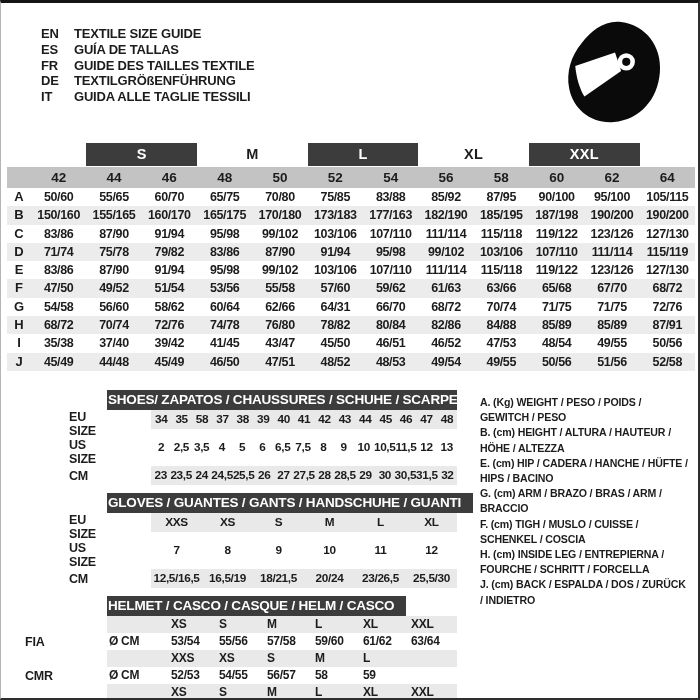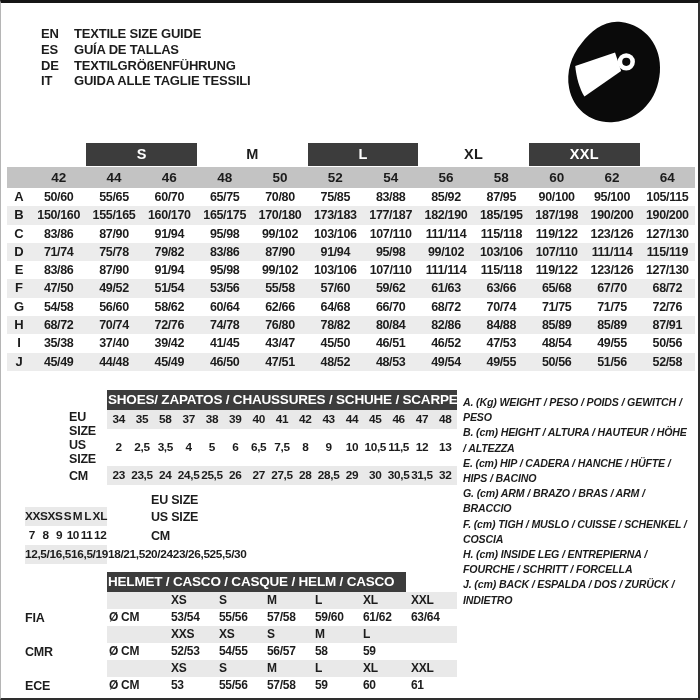--- a/index.html
+++ b/index.html
@@ -31,49 +31,53 @@
   .left-col{width:432px;flex:none;}
   .section{display:grid;grid-template-columns:82px 350px;}
   .sec-spacer{grid-column:1;}
   .sec-title{
     grid-column:2;justify-self:start;width:fit-content;min-width:0;
     background:#3c3c3c;color:#fff;height:20px;line-height:20px;
     font-size:13.5px;letter-spacing:-0.2px;padding:0 12px 0 1px;white-space:nowrap;
   }
   .sec-title.full{width:100%;box-sizing:border-box;}
   .sec-label{font-size:12.5px;display:flex;align-items:center;letter-spacing:-0.2px;padding-left:44px;}
-  .cells{display:flex;align-items:center;text-align:center;height:19px;font-size:11.8px;letter-spacing:-0.35px;}
+  .cells{display:flex;align-items:center;text-align:center;height:19px;font-size:11.8px;letter-spacing:-0.35px;margin-left:44px;}
   .cells span{flex:1;line-height:19px;}
   .shaded{background:#e9e9e9;}
   .gap{height:8px;}
   
   .hcells{display:grid;grid-template-columns:62px repeat(6,48px);align-items:center;height:17px;font-size:12px;letter-spacing:-0.3px;text-align:left;}
   .hcells span{line-height:17px;padding-left:2px;}
   .hrow-label{font-size:12.5px;display:flex;align-items:center;letter-spacing:-0.2px;}
   
-  .legend{flex:1;margin-left:6px;padding-top:5px;font-size:10.6px;line-height:15.2px;letter-spacing:-0.15px;font-style:italic;}
+  .legend{flex:1;margin-left:23px;padding-top:5px;font-size:10.6px;line-height:15.2px;letter-spacing:-0.15px;}
   .legend-item{white-space:normal;}
 </style>
 </head>
 <body>
 
 <div class="page">
 
   <div class="langs">
 
       <div class="lang-row">
         <span class="lang-code">EN</span>
         <span class="lang-text">TEXTILE SIZE GUIDE</span>
       </div>
 
       <div class="lang-row">
         <span class="lang-code">ES</span>
         <span class="lang-text">GUÍA DE TALLAS</span>
       </div>
 
+      <div class="lang-row">
+        <span class="lang-code">FR</span>
+        <span class="lang-text">GUIDE DES TAILLES TEXTILE</span>
+      </div>
 
       <div class="lang-row">
         <span class="lang-code">DE</span>
         <span class="lang-text">TEXTILGRÖßENFÜHRUNG</span>
       </div>
 
       <div class="lang-row">
         <span class="lang-code">IT</span>
         <span class="lang-text">GUIDA ALLE TAGLIE TESSILI</span>
       </div>
@@ -147,21 +151,21 @@
         </div>
 
         <div class="grid-row mrow">
           <div class="lbl">B</div>
           <div>150/160</div>
           <div>155/165</div>
           <div>160/170</div>
           <div>165/175</div>
           <div>170/180</div>
           <div>173/183</div>
-          <div>177/187</div>
+          <div>177/163</div>
           <div>182/190</div>
           <div>185/195</div>
           <div>187/198</div>
           <div>190/200</div>
           <div>190/200</div>
         </div>
 
         <div class="grid-row mrow">
           <div class="lbl">C</div>
           <div>83/86</div>
@@ -226,21 +230,21 @@
           <div>68/72</div>
         </div>
 
         <div class="grid-row mrow">
           <div class="lbl">G</div>
           <div>54/58</div>
           <div>56/60</div>
           <div>58/62</div>
           <div>60/64</div>
           <div>62/66</div>
-          <div>64/68</div>
+          <div>64/31</div>
           <div>66/70</div>
           <div>68/72</div>
           <div>70/74</div>
           <div>71/75</div>
           <div>71/75</div>
           <div>72/76</div>
         </div>
 
         <div class="grid-row mrow">
           <div class="lbl">H</div>
@@ -403,20 +407,21 @@
 
             <span>32</span>
 
         </div>
       </div>
 
       <div class="gap"></div>
 
       <div class="section">
         <div class="sec-spacer"></div>
+        <div class="sec-title">GLOVES / GUANTES / GANTS / HANDSCHUHE / GUANTI</div>
 
         <div class="sec-label">EU SIZE</div>
         <div class="cells shaded">
 
             <span>XXS</span>
 
             <span>XS</span>
 
             <span>S</span>
 

